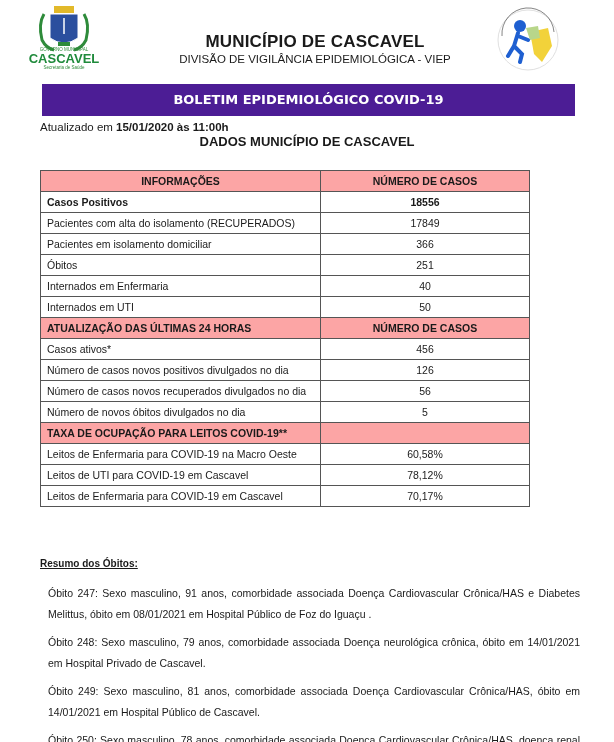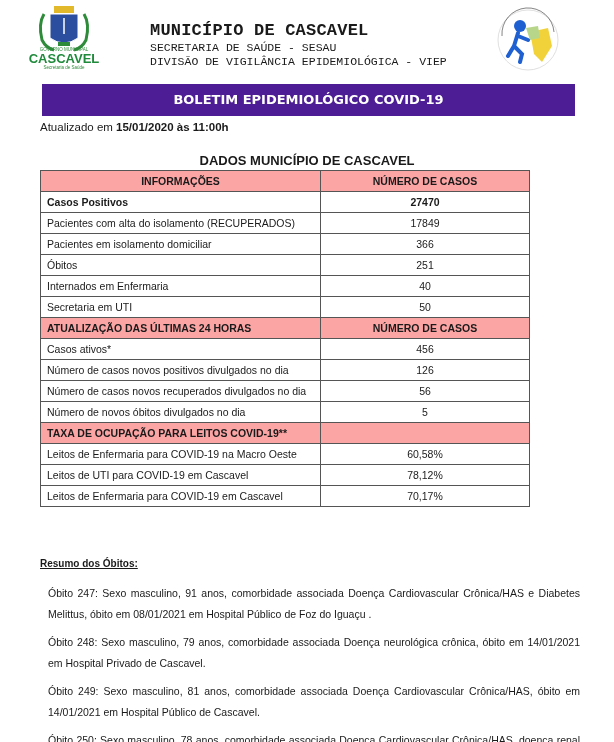--- a/index.html
+++ b/index.html
@@ -1,25 +1,25 @@
 <!DOCTYPE html>
 <html><head>
 <meta charset="utf-8">
 <style>
   html, body { margin:0; padding:0; background:#ffffff; }
   body { width:614px; height:742px; position:relative; overflow:hidden; font-family:"Liberation Sans", sans-serif; color:#1a1a1a; }
   .logo-left { position:absolute; left:24px; top:4px; width:80px; height:72px; }
   .logo-right { position:absolute; left:490px; top:6px; width:76px; height:68px; }
-  .header-block { position:absolute; left:150px; top:21px; width:330px; text-align:left;font-family:Liberation Mono, monospace; }
+  .header-block { position:absolute; left:150px; top:32px; width:330px; text-align:center; }
   .h-title { font-size:17px; font-weight:bold; letter-spacing:0.2px; line-height:20px; }
   .h-sub { font-size:11.5px; line-height:14px; }
   .banner { position:absolute; left:42px; top:84px; width:533px; height:32px; background:#4c1d95; color:#ffffff; font-family:"DejaVu Sans", sans-serif; font-weight:bold; font-size:13px; text-align:center; line-height:32px; }
   .updated { position:absolute; left:40px; top:121px; font-size:11.5px; }
   .updated b { font-weight:bold; }
-  .section-title { position:absolute; left:0; width:614px; top:153px; text-align:center; font-size:13px; font-weight:bold; }
+  .section-title { position:absolute; left:0; width:614px; top:134px; text-align:center; font-size:13px; font-weight:bold; }
   table.data { position:absolute; left:40px; top:170px; width:490px; border-collapse:collapse; font-size:10.5px; }
   table.data td { border:1px solid #555; height:20px; padding:0 6px; }
   table.data td.val { text-align:center; width:196px; }
   table.data tr.head td { background:#fca5a5; font-weight:bold; }
   table.data tr.head td.hl { text-align:center; }
   table.data tr.bold td { font-weight:bold; }
   .resumo { position:absolute; left:40px; top:558px; font-size:10px; font-weight:bold; text-decoration:underline; }
   .obitos { position:absolute; left:40px; top:575px; width:548px; font-size:10.5px; line-height:20.5px; }
   .obitos p { margin:8px; text-align:justify; }
 </style>
@@ -37,21 +37,20 @@
   </svg>
 </div>
 <div style="position:absolute;left:24px;top:47px;width:80px;text-align:center;">
   <div style="font-size:4.5px;color:#2e8b3a;">GOVERNO MUNICIPAL</div>
   <div style="font-size:13px;font-weight:bold;color:#1f8a3b;line-height:13px;">CASCAVEL</div>
   <div style="font-size:4.5px;color:#2e8b3a;">Secretaria de Saúde</div>
 </div>
 
 <div class="header-block">
   <div class="h-title">MUNICÍPIO DE CASCAVEL</div>
-  <div class="h-sub">SECRETARIA DE SAÚDE - SESAU</div>
   <div class="h-sub">DIVISÃO DE VIGILÂNCIA EPIDEMIOLÓGICA - VIEP</div>
 </div>
 
 <div class="logo-right">
   <svg width="76" height="68" viewBox="0 0 76 68">
     <circle cx="38" cy="34" r="30" fill="#ffffff" stroke="#e0e0e0"></circle>
     <path d="M40 26 L58 22 L62 40 L52 56 L44 48 Z" fill="#f2d23a"></path>
     <path d="M36 22 L48 20 L50 32 L40 34 Z" fill="#b8d68a"></path>
     <circle cx="30" cy="20" r="6" fill="#1e5fd1"></circle>
     <path d="M28 27 L24 40 L18 50 M24 40 L32 48 L30 56 M28 30 L38 34" stroke="#1e5fd1" stroke-width="4" fill="none" stroke-linecap="round"></path>
@@ -68,40 +67,40 @@
 <div class="section-title">DADOS MUNICÍPIO DE CASCAVEL</div>
 
 <table class="data">
   <tbody>
       <tr class="head">
     <td class="hl">INFORMAÇÕES</td>
     <td class="val">NÚMERO DE CASOS</td>
   </tr>
   <tr class="bold">
     <td>Casos Positivos</td>
-    <td class="val">27470</td>
+    <td class="val">18556</td>
   </tr>
   <tr>
     <td>Pacientes com alta do isolamento (RECUPERADOS)</td>
     <td class="val">17849</td>
   </tr>
   <tr>
     <td>Pacientes em isolamento domiciliar</td>
     <td class="val">366</td>
   </tr>
   <tr>
     <td>Óbitos</td>
     <td class="val">251</td>
   </tr>
   <tr>
     <td>Internados em Enfermaria</td>
     <td class="val">40</td>
   </tr>
   <tr>
-    <td>Secretaria em UTI</td>
+    <td>Internados em UTI</td>
     <td class="val">50</td>
   </tr>
   <tr class="head">
     <td>ATUALIZAÇÃO DAS ÚLTIMAS 24 HORAS</td>
     <td class="val">NÚMERO DE CASOS</td>
   </tr>
   <tr>
     <td>Casos ativos*</td>
     <td class="val">456</td>
   </tr>

